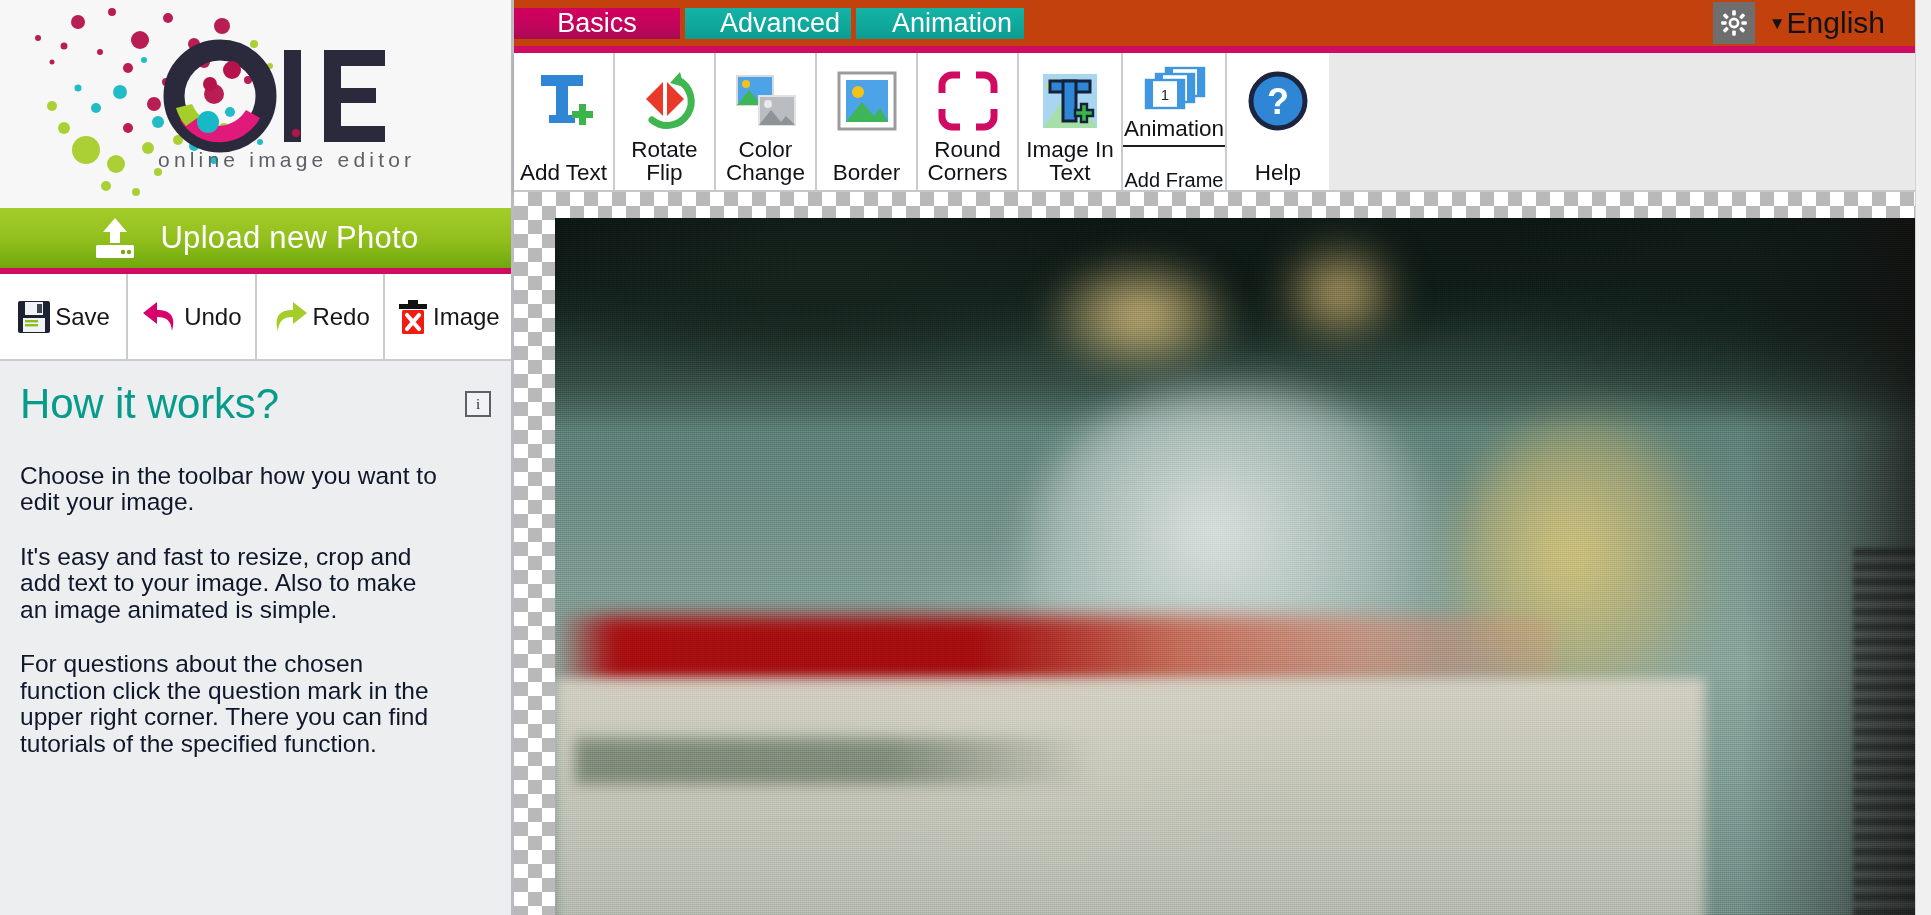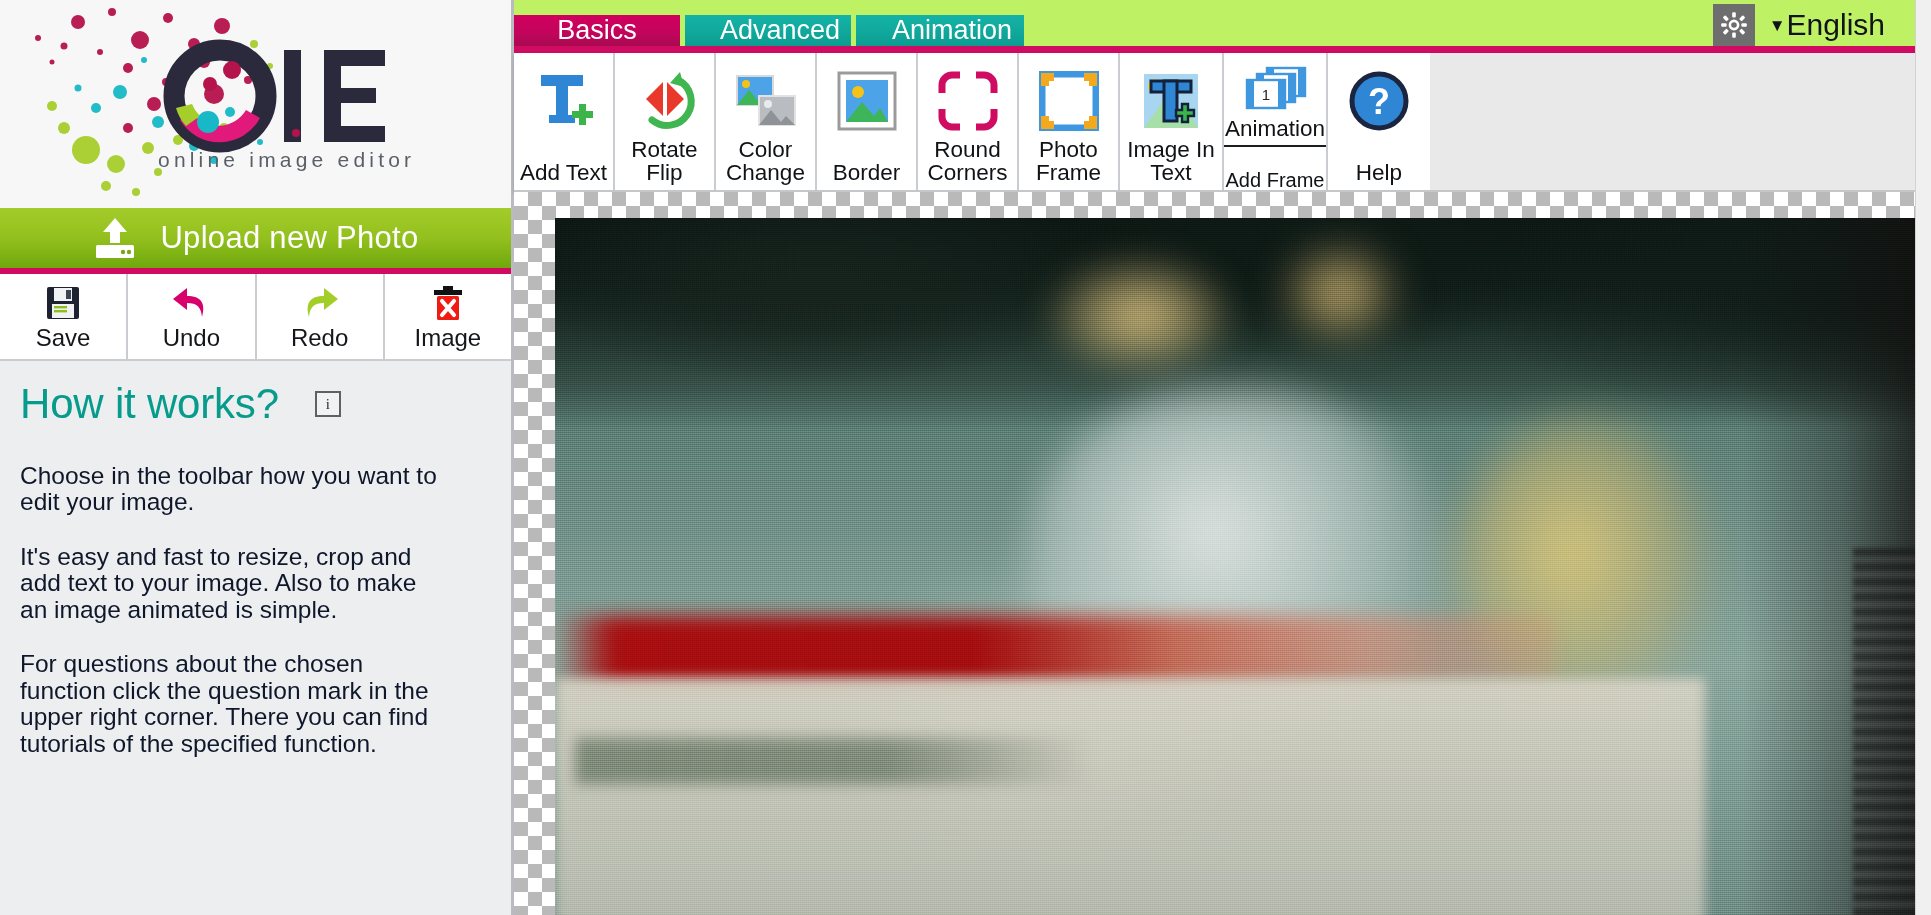--- a/index.html
+++ b/index.html
@@ -40,32 +40,32 @@
   }
   .upload-icon { width: 46px; height: 42px; position: relative; flex: 0 0 46px; }
 
   .action-row {
     flex: 0 0 87px; height: 87px;
     display: flex; background: #ffffff;
     border-bottom: 2px solid #c9cdd1;
   }
   .action-btn {
     flex: 1 1 0; height: 100%;
-    display: flex; flex-direction: column; align-items: center; justify-content: center;
+    display: flex; flex-direction: row; align-items: center; justify-content: center;
     gap: 3px; cursor: pointer; background: #ffffff;
     border-right: 2px solid #c9cdd1; position: relative;
   }
   .action-btn:last-child { border-right: none; }
   .action-btn .icon { height: 40px; display: flex; align-items: center; justify-content: center; }
   .action-btn .lbl { font-size: 24px; color: #14161a; line-height: 1; }
 
   
   .help-panel { flex: 1 1 auto; padding: 22px 20px 0 20px; position: relative; }
   .help-head {
-    display: flex; align-items: center; justify-content: flex-start;
+    display: flex; align-items: center; justify-content: space-between;
     gap: 36px; margin-bottom: 38px;
   }
   .help-title {
     color: #079b8c; font-size: 42px; font-weight: 400; line-height: 1;
     letter-spacing: -.2px;
   }
   .info-btn {
     width: 26px; height: 26px; border: 2px solid #5d6166; background: #f1f2f4;
     display: inline-flex; align-items: center; justify-content: center;
     font-size: 15px; color: #2a2d31; cursor: pointer; line-height: 1;
@@ -73,22 +73,22 @@
   }
   .help-p {
     font-size: 24.5px; color: #0f172a; line-height: 1.08;
     margin-bottom: 28px; max-width: 420px;
   }
 
   
   .main { flex: 1 1 auto; position: relative; background: #e9e9e9; height: 915px; }
 
   .tabbar {
-    height: 46px; display: flex; align-items: flex-end;
-    background: #bef264; position: relative;
+    height: 46px; display: flex; align-items: center;
+    background: #c2410c; position: relative;
   }
   .tab {
     width: 166px; display: flex; align-items: center; justify-content: center;
     color: #ffffff; font-size: 27px; cursor: pointer;
     margin-right: 5px; position: relative;
   }
   .tab.basics { background: linear-gradient(to bottom,#d2005e 0%, #c1045c 60%, #a80b51 100%); }
   .tab.teal   { background: linear-gradient(to bottom,#14b3a6 0%, #10a79b 60%, #0d9b90 100%); padding-left: 24px; }
   .tab.advanced { width: 166px; }
   .tab.animation { width: 168px; }
@@ -402,34 +402,20 @@
               <path d="M38 4 L46 4 A10 10 0 0 1 56 14 L56 22"></path>
               <path d="M56 38 L56 46 A10 10 0 0 1 46 56 L38 56"></path>
               <path d="M22 56 L14 56 A10 10 0 0 1 4 46 L4 38"></path>
             </g>
           </svg>
         </span>
         <span class="tl">Round
 Corners</span>
       </div>
 
-      <div class="tool">
-        <span class="glyph">
-          <svg width="60" height="60" viewBox="0 0 60 60">
-            <rect x="3" y="3" width="54" height="54" fill="none" stroke="#3f97e0" stroke-width="7"></rect>
-            <rect x="2" y="2" width="13" height="13" fill="#f4a81d"></rect>
-            <rect x="45" y="2" width="13" height="13" fill="#f4a81d"></rect>
-            <rect x="2" y="45" width="13" height="13" fill="#f4a81d"></rect>
-            <rect x="45" y="45" width="13" height="13" fill="#f4a81d"></rect>
-            <rect x="10" y="10" width="40" height="40" fill="#ffffff"></rect>
-          </svg>
-        </span>
-        <span class="tl">Photo
-Frame</span>
-      </div>
 
       <div class="tool wide">
         <span class="glyph">
           <svg width="58" height="58" viewBox="0 0 58 58">
             <rect x="2" y="2" width="54" height="54" fill="#a8d5ef"></rect>
             <path d="M2 56 L22 28 L38 48 L46 38 L56 56 Z" fill="#a8dfa8"></path>
             <circle cx="13" cy="14" r="7" fill="#f5d33e"></circle>
             <rect x="9" y="9" width="40" height="11" fill="#2f86d4" stroke="#14213a" stroke-width="3"></rect>
             <rect x="22" y="9" width="13" height="40" fill="#2f86d4" stroke="#14213a" stroke-width="3"></rect>
             <path d="M40 32 h6 v6 h6 v6 h-6 v6 h-6 v-6 h-6 v-6 h6 z" fill="#3bb54a" stroke="#14213a" stroke-width="2.4"></path>

